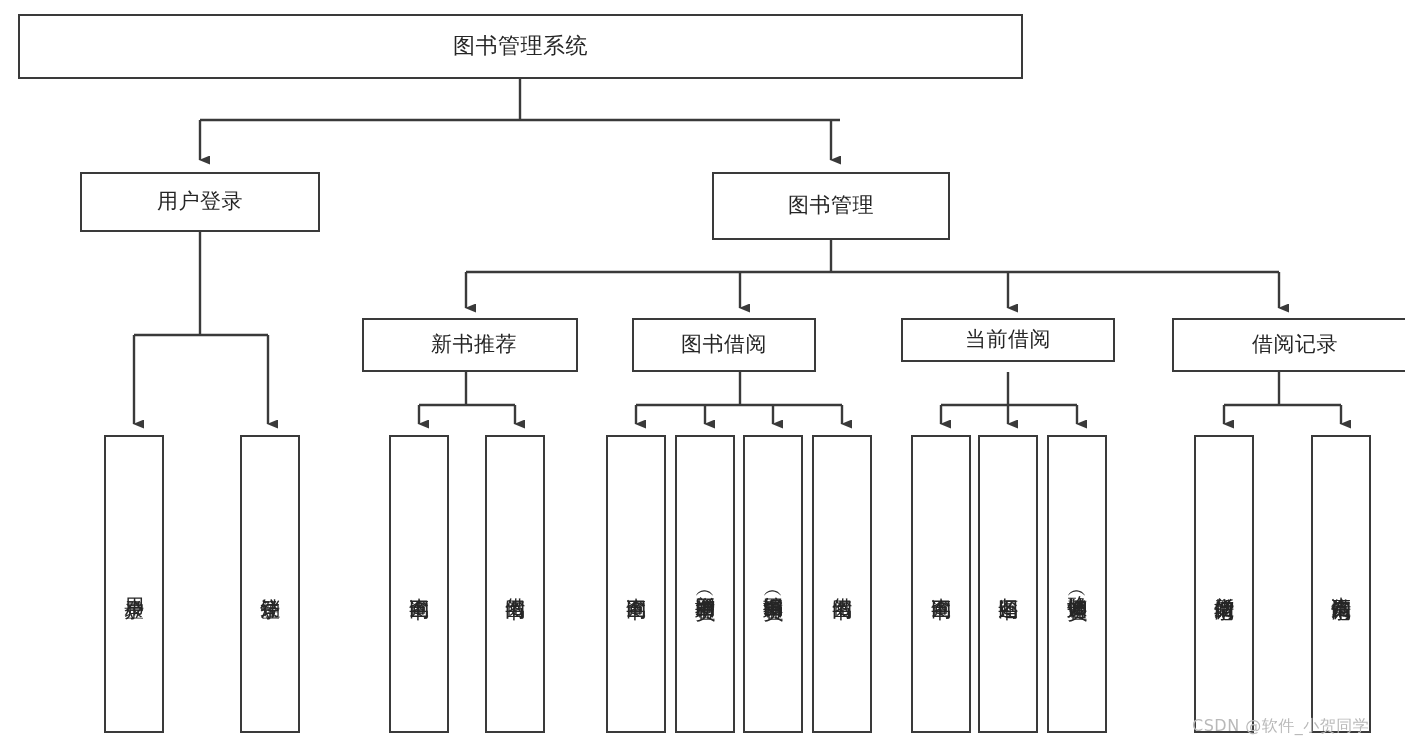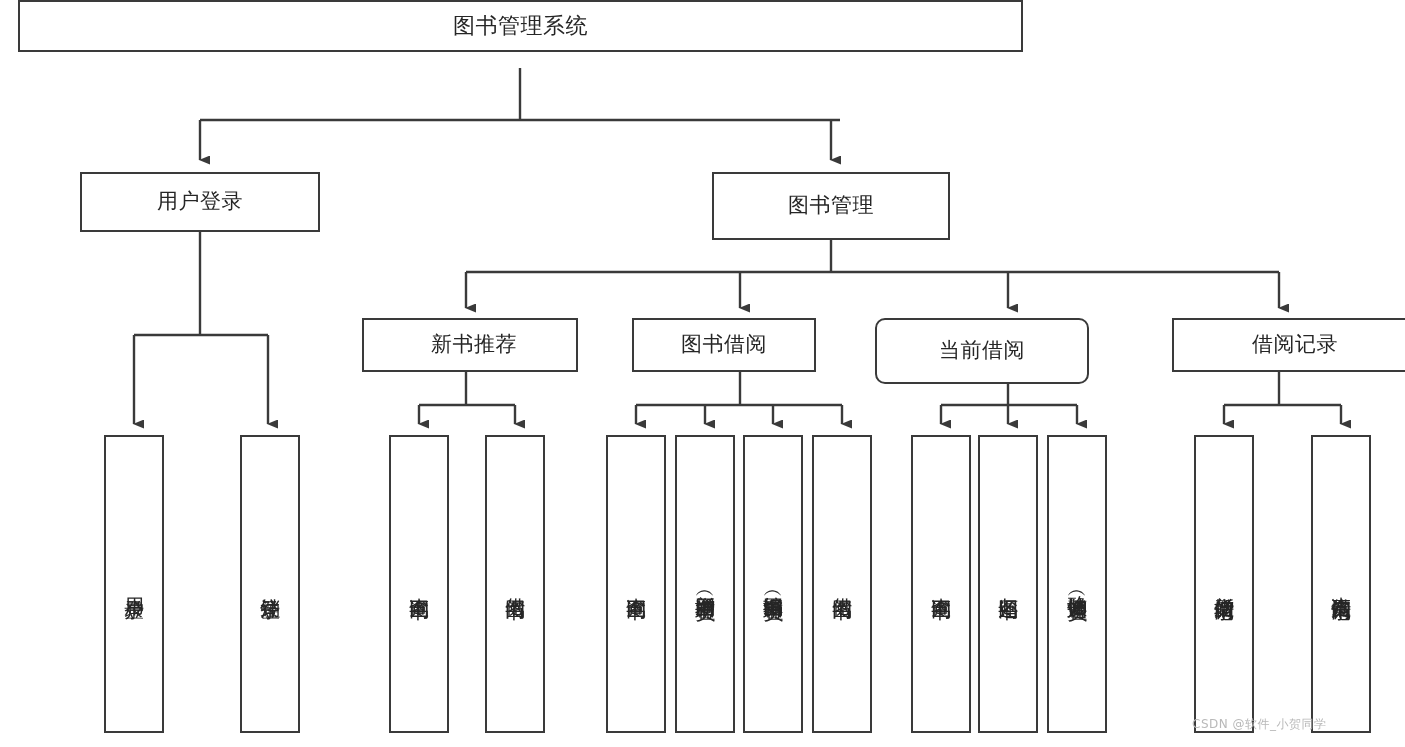--- a/index.html
+++ b/index.html
@@ -57,21 +57,21 @@
   .node-label-v {
     writing-mode: vertical-rl;
     text-orientation: upright;
     font-size: 20px;
     line-height: 1.38;
     letter-spacing: 1px;
     white-space: nowrap;
   }
   .watermark {
     position: absolute;
-    font-size: 12px;
+    font-size: 16px;
     color: #b9b9b9;
     white-space: nowrap;
     letter-spacing: 0.5px;
     pointer-events: none;
   }
 </style>
 </head>
 <body>
 
 <div id="canvas">
@@ -119,38 +119,38 @@
       <path d="M1008,405 L1008,424" marker-end="url(#arrowhead)"></path>
       <path d="M1077,405 L1077,424" marker-end="url(#arrowhead)"></path>
 
       <path d="M1279,372 L1279,405"></path>
       <path d="M1224,405 L1341,405"></path>
       <path d="M1224,405 L1224,424" marker-end="url(#arrowhead)"></path>
       <path d="M1341,405 L1341,424" marker-end="url(#arrowhead)"></path>
     </g>
   </svg>
 
-  <div class="node-box title" style="left:18px; top:0; width:1005px; height:52px;">
+  <div class="node-box title" style="left:18px; top:14px; width:1005px; height:65px;">
     <span class="node-label-h">图书管理系统</span>
   </div>
 
   <div class="node-box" style="left:80px; top:172px; width:240px; height:60px;">
     <span class="node-label-h">用户登录</span>
   </div>
   <div class="node-box" style="left:712px; top:172px; width:238px; height:68px;">
     <span class="node-label-h">图书管理</span>
   </div>
 
   <div class="node-box" style="left:362px; top:318px; width:216px; height:54px;padding-left:8px;">
     <span class="node-label-h">新书推荐</span>
   </div>
   <div class="node-box" style="left:632px; top:318px; width:184px; height:54px;">
     <span class="node-label-h">图书借阅</span>
   </div>
-  <div class="node-box" style="left:875px; top:318px; width:214px; height:66px;border-radius:10px;">
+  <div class="node-box" style="left:901px; top:318px; width:214px; height:44px;">
     <span class="node-label-h">当前借阅</span>
   </div>
   <div class="node-box" style="left:1172px; top:318px; width:246px; height:54px;">
     <span class="node-label-h">借阅记录</span>
   </div>
 
   <div class="leaf-box" style="left:104px; top:435px; width:60px; height:298px;">
     <span class="node-label-v">用户登录</span>
   </div>
   <div class="leaf-box" style="left:240px; top:435px; width:60px; height:298px;">

